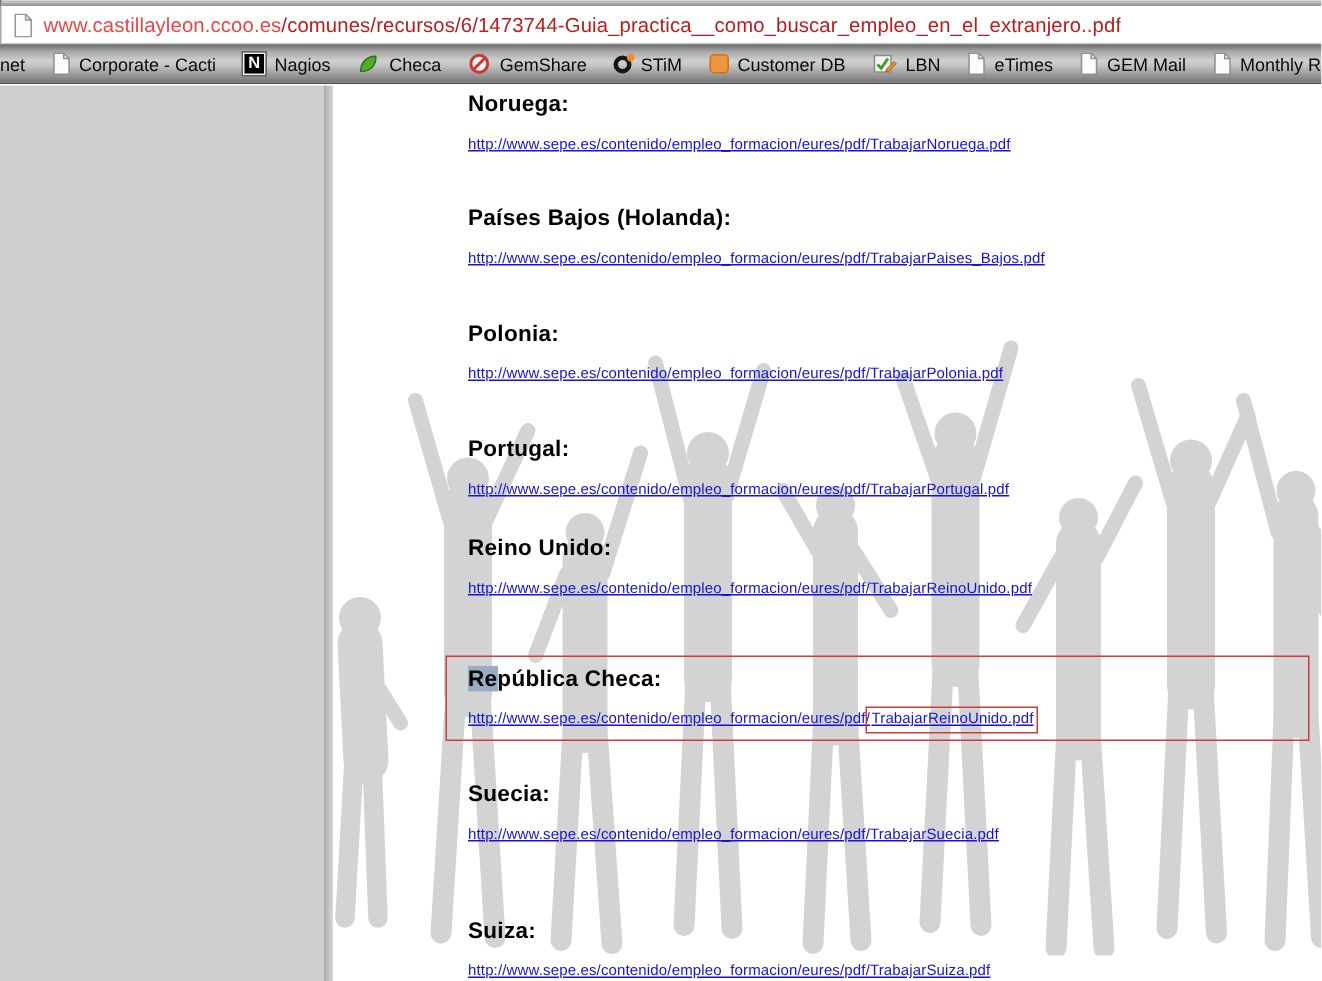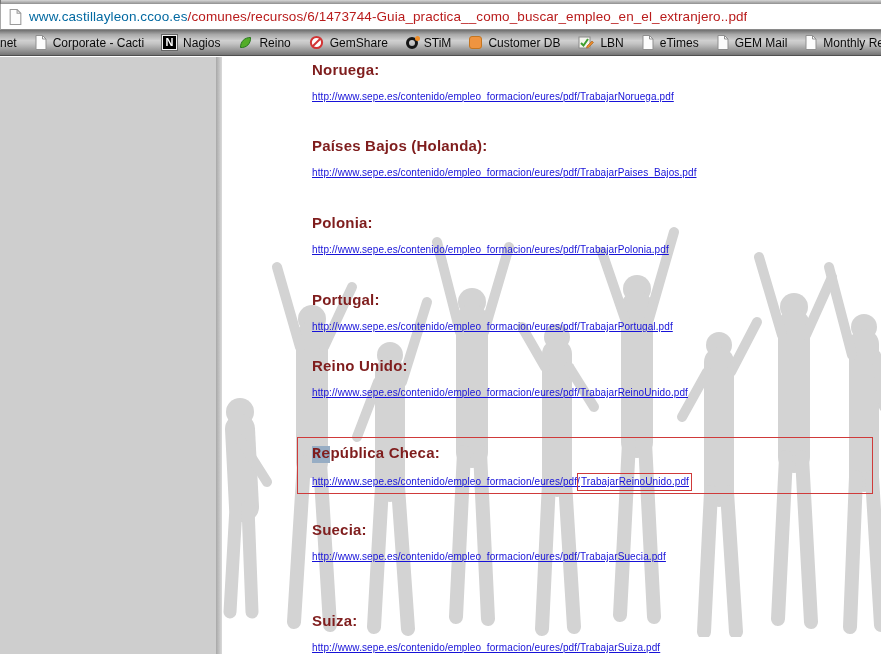--- a/index.html
+++ b/index.html
@@ -6,21 +6,21 @@
   html,body { width:881px; height:654px; overflow:hidden; background:#fff;
     font-family:"Liberation Sans", sans-serif; }
 
   
   .top-strip { height:4px; background:linear-gradient(180deg,#d6d6d6,#8f8f8f);
     border-left:1px solid #777; }
   .address-bar { height:26px; background:#fff; border-bottom:1px solid #8a8a8a;
     border-left:1px solid #aaa; display:flex; align-items:center; padding:0 8px; }
   .favicon { display:inline-flex; margin-right:7px; flex:0 0 auto; }
   .url-text { font-size:13.5px; letter-spacing:.1px; white-space:nowrap; overflow:hidden; }
-  .url-host { color:#0369a1; }
+  .url-host { color:#ef4444; }
   .url-path { color:#b91c1c; }
 
   .bookmarks-bar { height:26px; border-bottom:1px solid #4f4f4f; overflow:hidden;
     background:linear-gradient(180deg,#6f6f6f 0%,#a9a9a9 18%,#d0d0d0 42%,#c3c3c3 55%,#9c9c9c 78%,#757575 100%);
     display:flex; align-items:center; white-space:nowrap; padding-left:2px; }
   .bm { display:inline-flex; align-items:center; gap:6px; margin-right:18px;
     font-size:12px; color:#0a0a0a; flex:0 0 auto; cursor:default; }
   .bm:first-child { margin-left:-2px; }
   .bm-icon { display:inline-flex; align-items:center; justify-content:center; flex:0 0 auto; }
   .ic-nagios { width:15px; height:15px; background:#000; color:#fff; font-weight:bold;
@@ -38,24 +38,24 @@
   .gutter { position:absolute; left:0; top:0; bottom:0; width:216px; background:var(--gutter,#cecece); }
   .page-edge { position:absolute; left:216px; top:0; bottom:0; width:6px;
     background:linear-gradient(90deg,#a8a8a8,#dadada); }
   .page { position:absolute; left:222px; right:0; top:0; bottom:0; background:#fff; overflow:hidden; }
 
   .silhouettes { position:absolute; left:0; top:150px; z-index:0; }
 
   .section { position:absolute; left:90px; z-index:2; }
   .s0{top:4px} .s1{top:80px} .s2{top:157px} .s3{top:234px} .s4{top:300px}
   .s5{top:387px} .s6{top:464px} .s7{top:555px}
-  .country { font-size:15px; font-weight:bold; color:#7f1d1d; line-height:17px; letter-spacing:.2px; }
+  .country { font-size:15px; font-weight:bold; color:#000000; line-height:17px; letter-spacing:.2px; }
   .pdf-link { display:inline-block; margin-top:10px; font-size:10px; line-height:17px;
     color:var(--link,#1712d8); text-decoration:underline; cursor:pointer; letter-spacing:.1px; }
-  .sel { background:var(--selection,#97adc4);font-family:Liberation Mono, monospace; }
+  .sel { background:var(--selection,#97adc4); }
   .file-box { border:1px solid var(--annotation,#cf3a3a); padding:2px 2px 3px 3px; margin:-2px -2px -3px -3px; }
 
   .annotation-box { position:absolute; left:75px; top:380px; width:576px; height:57px;
     border:1px solid var(--annotation,#cf3a3a); z-index:3; pointer-events:none; }
 </style>
 </head>
 <body>
 
 <div>
   <div class="top-strip"></div>
@@ -86,21 +86,21 @@
     <span class="bm">
       <span class="bm-icon ic-nagios">N</span>
       <span>Nagios</span>
     </span>
     <span class="bm">
       <span class="bm-icon">
           <svg width="15" height="15" viewBox="0 0 15 15">
             <path d="M2.5 12.5C2.5 6.5 6.5 2.5 12.5 2.5 13 8.5 8.5 13 2.5 12.5Z" fill="#53ad28" stroke="#26771c"></path>
           </svg>
         </span>
-      <span>Reino</span>
+      <span>Checa</span>
     </span>
     <span class="bm">
       <span class="bm-icon">
           <svg width="15" height="15" viewBox="0 0 15 15">
             <circle cx="7.5" cy="7.5" r="5.6" fill="#fff" stroke="#d23434" stroke-width="2"></circle>
             <line x1="3.7" y1="11.3" x2="11.3" y2="3.7" stroke="#d23434" stroke-width="2"></line>
           </svg>
         </span>
       <span>GemShare</span>
     </span>

